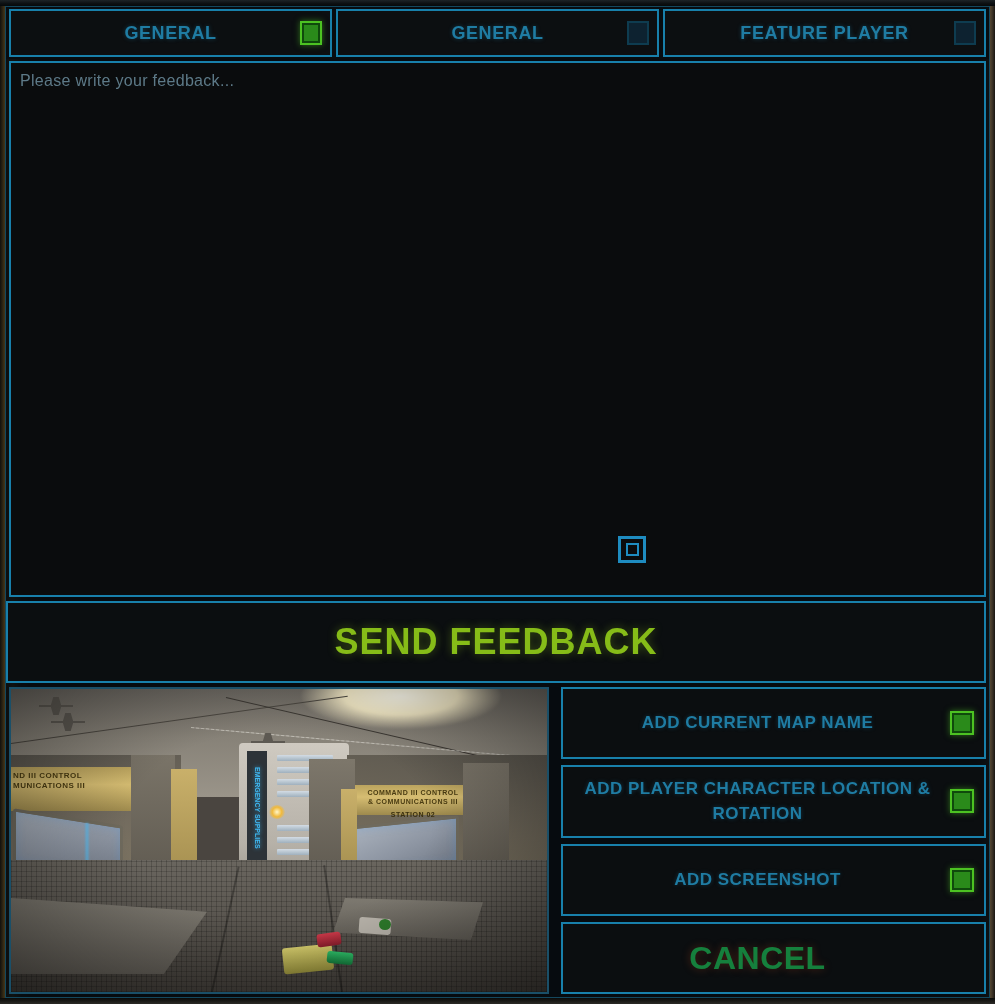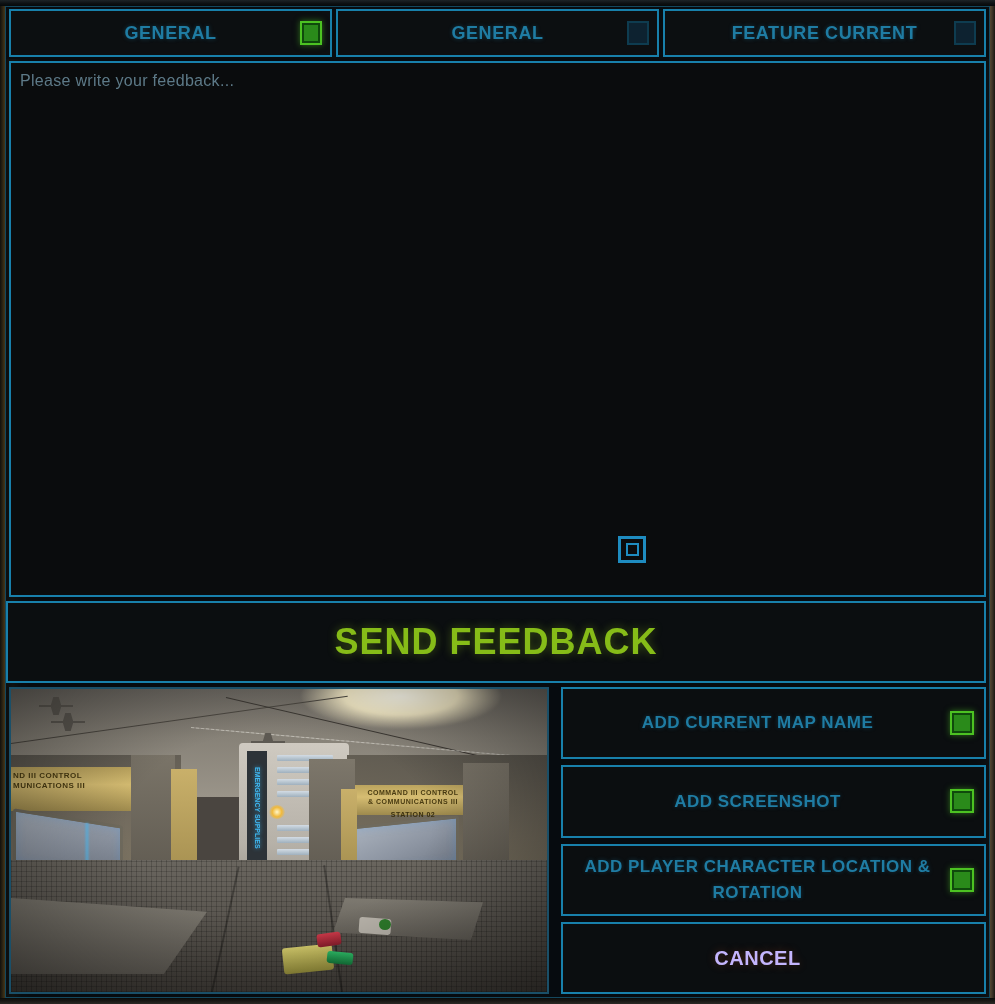--- a/index.html
+++ b/index.html
@@ -211,22 +211,22 @@
     color: #1f7ca3;
     font-size: 17px;
     font-weight: bold;
     letter-spacing: .5px;
     text-align: center;
     line-height: 1.5;
     text-shadow: 0 0 4px rgba(31,124,163,.35);
   }
   .opt .chk { right: 10px; width: 24px; height: 24px; }
   .opt.cancel .opt-label {
-    color: #c4b5fd;
-    font-size: 20px;
+    color: #15803d;
+    font-size: 32px;
     text-shadow: 0 0 8px rgba(196,74,28,.35);
   }
 
   
   .sc { position: absolute; }
   .sc-ceiling {
     left: 0; right: 0; top: 0; height: 108px;
     background: linear-gradient(180deg,#6e6a63 0%, #878278 45%, #9a9489 100%);
   }
   .sc-lamp {
@@ -346,21 +346,21 @@
         <span class="tab-label">GENERAL</span>
         <span class="chk on"></span>
       </div>
 
       <div class="tab scan">
         <span class="tab-label">GENERAL</span>
         <span class="chk"></span>
       </div>
 
       <div class="tab scan">
-        <span class="tab-label">FEATURE CURRENT</span>
+        <span class="tab-label">FEATURE PLAYER</span>
         <span class="chk"></span>
       </div>
 
     </div>
 
     <div class="editor-wrap">
       <div class="placeholder">Please write your feedback...</div>
       <div class="caret-box"></div>
     </div>
 
@@ -440,29 +440,29 @@
       </div>
 
       <div class="options">
 
         <div class="opt scan">
           <span class="opt-label">ADD CURRENT MAP NAME</span>
           <span class="chk on"></span>
         </div>
 
         <div class="opt scan">
+          <span class="opt-label">ADD PLAYER CHARACTER LOCATION &amp; ROTATION</span>
+          <span class="chk on"></span>
+        </div>
+
+        <div class="opt scan">
           <span class="opt-label">ADD SCREENSHOT</span>
           <span class="chk on"></span>
         </div>
 
-        <div class="opt scan">
-          <span class="opt-label">ADD PLAYER CHARACTER LOCATION &amp; ROTATION</span>
-          <span class="chk on"></span>
-        </div>
-
         <div class="opt cancel scan">
           <span class="opt-label">CANCEL</span>
         </div>
 
       </div>
 
     </div>
 
   </div>
 </div>

